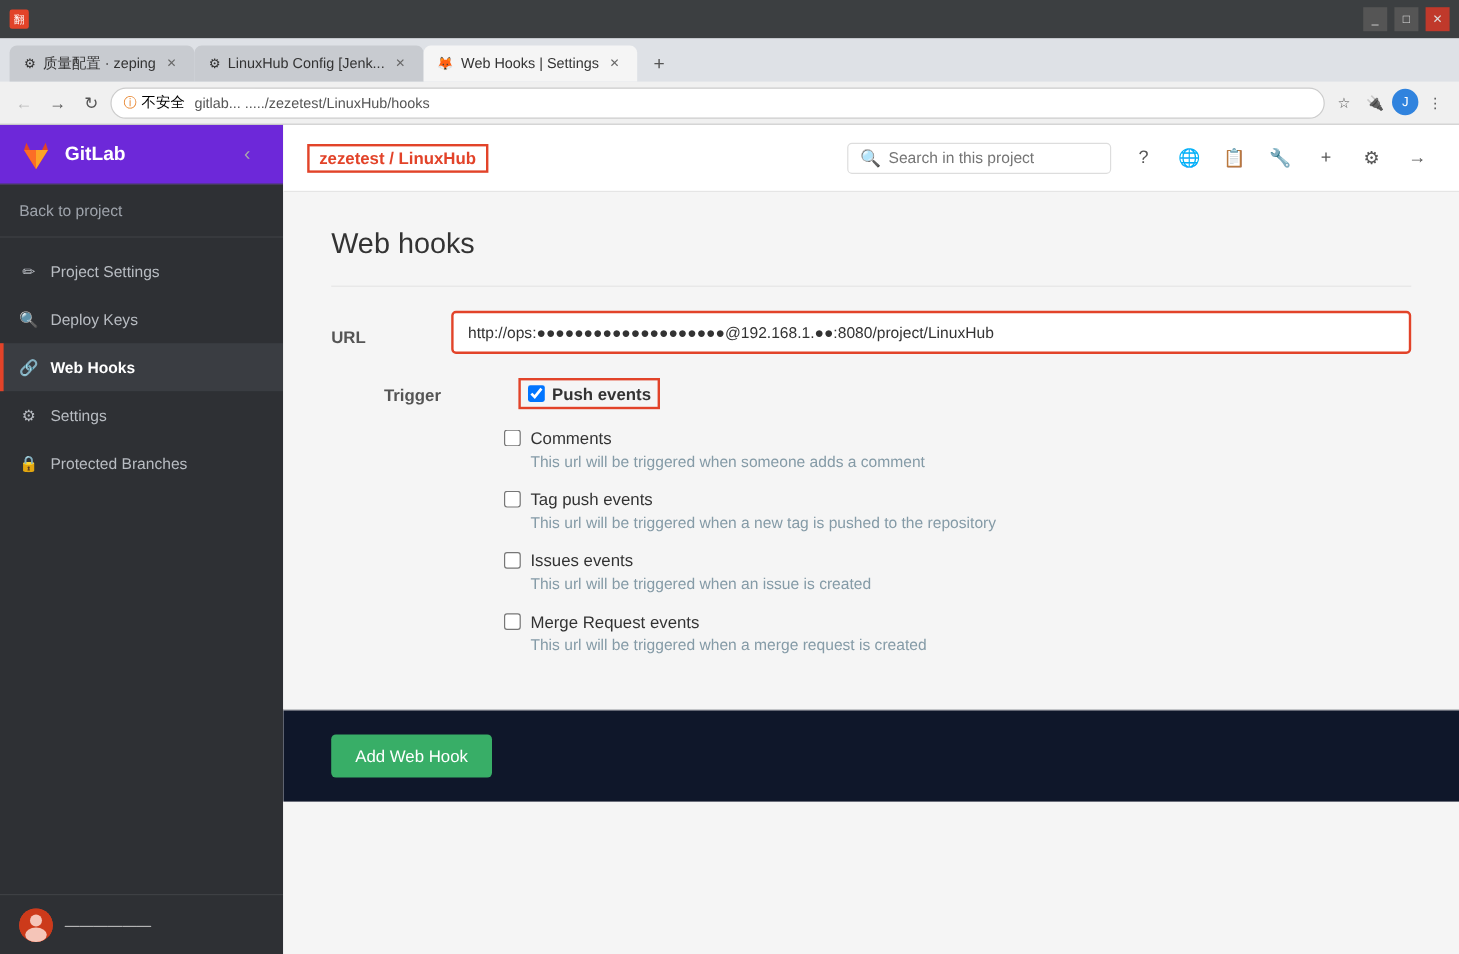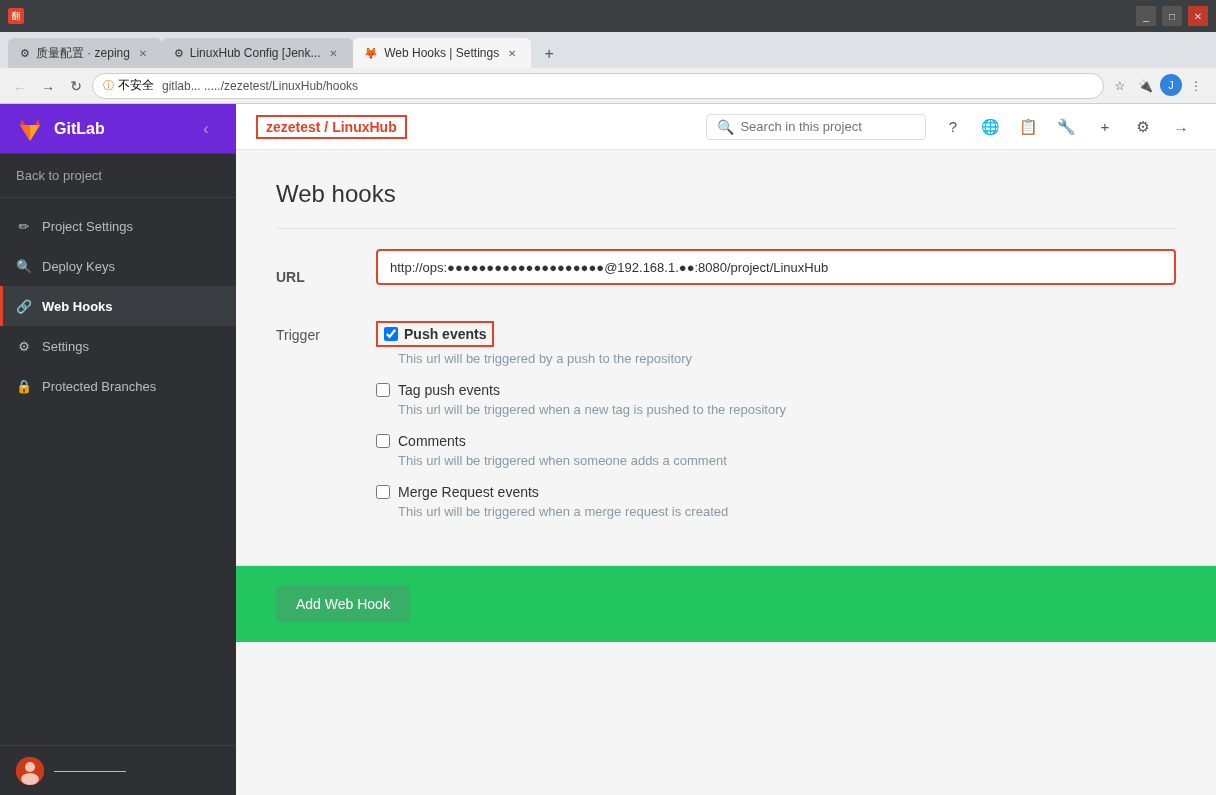--- a/index.html
+++ b/index.html
@@ -38,53 +38,53 @@
     .sidebar-nav-item .nav-icon { width: 16px; text-align: center; font-size: 13px; }
 
     .back-to-project { display: flex; align-items: center; height: 44px; padding: 0 16px; color: #9ea3ab; font-size: 13px; cursor: pointer; border-bottom: 1px solid #3e4044; }
 
     .sidebar-user { display: flex; align-items: center; height: 50px; padding: 0 16px; gap: 10px; margin-top: auto; border-top: 1px solid #3e4044; }
     .user-avatar { width: 28px; height: 28px; border-radius: 50%; background: #e24329; display: flex; align-items: center; justify-content: center; color: white; font-size: 12px; }
     .user-name { color: #ccc; font-size: 12px; }
 
     
     .main-content { flex: 1; overflow-y: auto; background: #f5f5f5; }
-    .top-bar { height: 46px; background: white; border-bottom: 1px solid #e5e5e5; display: flex; align-items: center; padding: 0 20px; gap: 12px; }
+    .top-bar { height: 56px; background: white; border-bottom: 1px solid #e5e5e5; display: flex; align-items: center; padding: 0 20px; gap: 12px; }
     .project-breadcrumb { display: flex; align-items: center; gap: 6px; }
     .breadcrumb-link { color: #e24329; font-size: 14px; font-weight: 600; text-decoration: none; border: 2px solid #e24329; padding: 2px 8px; }
     .search-box { margin-left: auto; display: flex; align-items: center; gap: 6px; border: 1px solid #ddd; border-radius: 4px; padding: 4px 10px; background: white; width: 220px; }
     .search-box input { border: none; outline: none; font-size: 13px; color: #555; width: 100%; background: transparent; }
     .top-bar-icons { display: flex; gap: 8px; }
     .top-bar-icon { width: 30px; height: 30px; display: flex; align-items: center; justify-content: center; color: #555; font-size: 15px; cursor: pointer; border-radius: 4px; }
 
     .content-area { padding: 30px 40px; }
     .page-title { font-size: 24px; color: #333; font-weight: 400; margin-bottom: 8px; }
     .page-desc { color: #3083de; font-size: 13px; margin-bottom: 30px; }
     .page-desc a { color: #3083de; }
 
     .divider { border: none; border-top: 1px solid #e5e5e5; margin: 20px 0; }
 
-    .form-row { display: flex; align-items: flex-end; margin-bottom: 36px; }
+    .form-row { display: flex; align-items: center; margin-bottom: 20px; }
     .form-label { width: 100px; padding-top: 8px; font-size: 14px; color: #555; font-weight: 600; }
     .form-field { flex: 1; }
     .url-input { width: 100%; height: 36px; border: 2px solid #e24329; border-radius: 4px; padding: 0 12px; font-size: 13px; color: #333; outline: none; }
 
     .trigger-row { display: flex; align-items: flex-start; }
-    .trigger-label { width: 100px; padding-top: 6px; font-size: 14px; color: #555; font-weight: 400; }
+    .trigger-label { width: 100px; padding-top: 6px; font-size: 14px; color: #555; font-weight: 700; margin-left: 44px; }
     .trigger-options { flex: 1; }
     .trigger-option { margin-bottom: 16px; }
     .trigger-option-header { display: flex; align-items: center; gap: 8px; margin-bottom: 4px; }
     .trigger-option-header input[type="checkbox"] { width: 14px; height: 14px; cursor: pointer; }
     .trigger-option-header label { font-size: 14px; color: #333; font-weight: 500; cursor: pointer; }
     .trigger-option-header label.checked { font-weight: 600; }
     .trigger-option-desc { font-size: 13px; color: #859ba7; margin-left: 22px; }
 
-    .checkbox-highlight { border: 2px solid #e24329; padding: 3px 6px; display: inline-flex; align-items: center; gap: 6px; }
-
-    .footer-bar { background: #22c55e; border-top: 1px solid #e5e5e5; padding: 20px 40px; }
+    .checkbox-highlight { border: 2px solid #e24329; padding: 3px 6px; display: inline-flex; align-items: center; gap: 6px; margin-left: 12px; }
+
+    .footer-bar { background: #0f172a; border-top: 1px solid #e5e5e5; padding: 20px 40px; }
     .add-btn { background: #38ae67; color: white; border: none; border-radius: 4px; padding: 10px 20px; font-size: 14px; cursor: pointer; font-weight: 500; }
 
     
     .window-controls { display: flex; gap: 6px; margin-left: auto; }
     .win-btn { width: 20px; height: 20px; background: #555; border: none; cursor: pointer; display: flex; align-items: center; justify-content: center; color: #ddd; font-size: 10px; }
   </style>
 </head>
 <body>
 
 <div class="browser-chrome">
@@ -228,39 +228,45 @@
         <div class="trigger-label">Trigger</div>
         <div class="trigger-options">
 
           <div class="trigger-option">
             <div class="trigger-option-header">
               <span class="checkbox-highlight">
                 <input type="checkbox" id="push-events" checked="" style="">
                 <label for="push-events" class="checked">Push events</label>
               </span>
             </div>
-            <div class="trigger-option-desc">This url will be triggered by a push to the repository</div>
+          </div>
+
+          <div class="trigger-option">
+            <div class="trigger-option-header">
+              <input type="checkbox" id="comments" style="">
+              <label for="comments">Comments</label>
+            </div>
+            <div class="trigger-option-desc">This url will be triggered when someone adds a comment</div>
           </div>
 
           <div class="trigger-option">
             <div class="trigger-option-header">
               <input type="checkbox" id="tag-push-events" style="">
               <label for="tag-push-events">Tag push events</label>
             </div>
             <div class="trigger-option-desc">This url will be triggered when a new tag is pushed to the repository</div>
           </div>
 
           <div class="trigger-option">
             <div class="trigger-option-header">
-              <input type="checkbox" id="comments" style="">
-              <label for="comments">Comments</label>
-            </div>
-            <div class="trigger-option-desc">This url will be triggered when someone adds a comment</div>
-          </div>
-
+              <input type="checkbox" id="issues-events" style="">
+              <label for="issues-events">Issues events</label>
+            </div>
+            <div class="trigger-option-desc">This url will be triggered when an issue is created</div>
+          </div>
 
           <div class="trigger-option">
             <div class="trigger-option-header">
               <input type="checkbox" id="merge-request-events" style="">
               <label for="merge-request-events">Merge Request events</label>
             </div>
             <div class="trigger-option-desc">This url will be triggered when a merge request is created</div>
           </div>
 
         </div>

